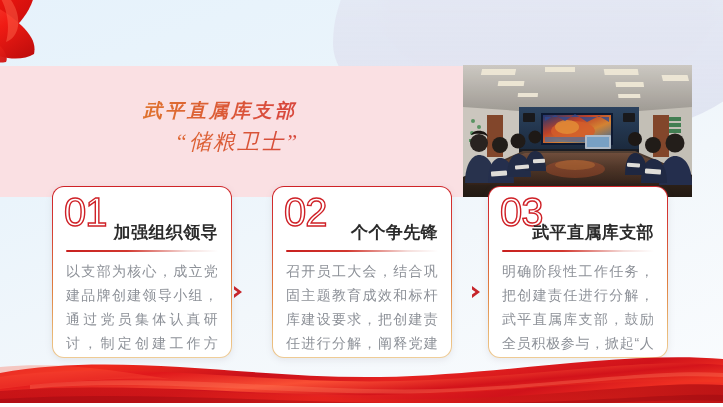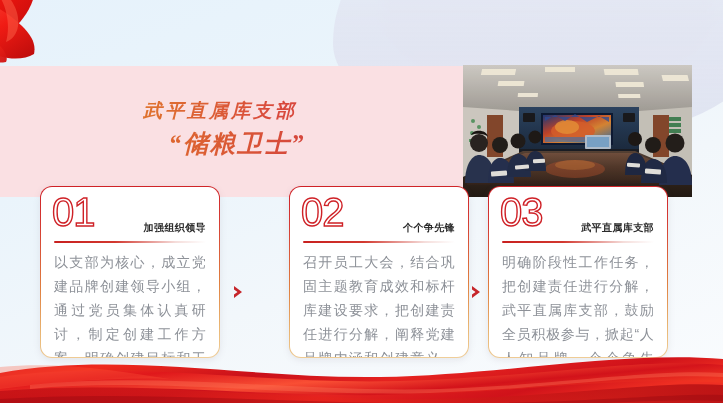--- a/index.html
+++ b/index.html
@@ -87,22 +87,22 @@
     background: linear-gradient(100deg, #e8962c 0%, #e07a2c 28%, #d94a3c 62%, #d03b3f 100%);
     -webkit-background-clip: text;
     background-clip: text;
     color: transparent;
     -webkit-text-fill-color: transparent;
   }
   .heading .line2 {
     display: block;
     margin-top: 3px;
     font-family: "Liberation Serif", "DejaVu Serif", serif;
-    font-size: 25px;
-    font-weight: bold;
+    font-size: 22px;
+    font-weight: normal;
     font-style: italic;
     letter-spacing: 2px;
     background: linear-gradient(100deg, #e79029 0%, #e0702b 30%, #d5453d 70%, #cc3740 100%);
     -webkit-background-clip: text;
     background-clip: text;
     color: transparent;
     padding-left: 34px;
     -webkit-text-fill-color: transparent;
   }
 
@@ -137,39 +137,39 @@
     border: 1.2px solid transparent;
     background-image:
       linear-gradient(#ffffff, #ffffff),
       linear-gradient(178deg, #cf2127 0%, #d53a33 22%, #e08040 58%, #e9b572 82%, #f0cf9a 100%);
     background-origin: border-box;
     background-clip: padding-box, border-box;
     box-shadow: 0 2px 7px rgba(120,110,120,0.13);
     padding: 6px 13px 10px 13px;
     overflow: hidden;
   }
-  .card.c1 { left: 40px; }
-  .card.c2 { left: 289px; }
+  .card.c1 { left: 52px; }
+  .card.c2 { left: 272px; }
   .card.c3 { left: 488px; }
 
   .card-num {
     font-family: "Liberation Sans", "DejaVu Sans", sans-serif;
     font-size: 40px;
     font-weight: 400;
     line-height: 0.92;
     color: #ffffff;
     -webkit-text-stroke: 1.4px #cf2127;
     letter-spacing: -1px;
     margin-left: -2px;
     margin-top: 1px;
   }
 
   .card-title {
     text-align: right;
-    font-size: 10px;
+    font-size: 17px;
     font-weight: bold;
     color: #2b2b2b;
     margin-top: -10px;
     letter-spacing: 0.4px;
   }
 
   .card-rule {
     height: 2px;
     margin-top: 6px;
     margin-bottom: 7px;

